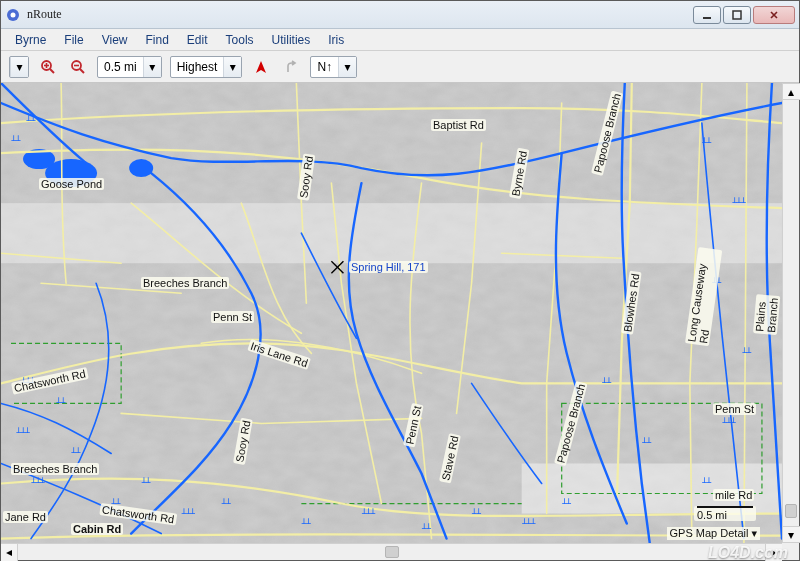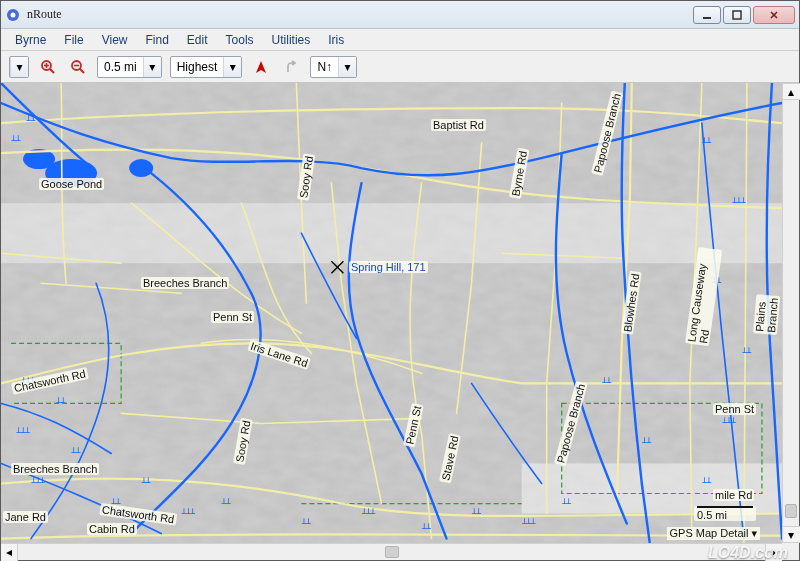--- a/index.html
+++ b/index.html
@@ -256,21 +256,21 @@
       <div class="overlay-label" style="left:402px; top:362px; transform:rotate(-78deg); transform-origin:left top;">Penn St</div>
       <div class="overlay-label" style="left:712px; top:320px;">Penn St</div>
       <div class="overlay-label" style="left:348px; top:178px; color:#1544c8;">Spring Hill, 171</div>
       <div class="overlay-label" style="left:590px; top:90px;  transform:rotate(-76deg); transform-origin:left top;">Papoose Branch</div>
       <div class="overlay-label" style="left:553px; top:380px; transform:rotate(-75deg); transform-origin:left top;">Papoose Branch</div>
       <div class="overlay-label" style="left:684px; top:260px; transform:rotate(-82deg); transform-origin:left top;">Long Causeway Rd</div>
       <div class="overlay-label" style="left:752px; top:250px; transform:rotate(-85deg); transform-origin:left top;">Plains Branch</div>
       <div class="overlay-label" style="left:620px; top:250px; transform:rotate(-82deg); transform-origin:left top;">Blowhes Rd</div>
       <div class="overlay-label" style="left:10px;  top:300px; transform:rotate(-12deg); transform-origin:left top;">Chatsworth Rd</div>
       <div class="overlay-label" style="left:100px; top:420px; transform:rotate(8deg); transform-origin:left top;">Chatsworth Rd</div>
-      <div class="overlay-label" style="left:86px;  top:440px;">Cabin Rd</div>
+      <div class="overlay-label" style="left:70px;  top:440px;font-weight:bold;">Cabin Rd</div>
       <div class="overlay-label" style="left:232px; top:380px; transform:rotate(-80deg); transform-origin:left top;">Sooy Rd</div>
       <div class="overlay-label" style="left:296px; top:116px; transform:rotate(-82deg); transform-origin:left top;">Sooy Rd</div>
       <div class="overlay-label" style="left:250px; top:256px; transform:rotate(18deg); transform-origin:left top;">Iris Lane Rd</div>
       <div class="overlay-label" style="left:508px; top:114px; transform:rotate(-80deg); transform-origin:left top;">Byrne Rd</div>
       <div class="overlay-label" style="left:438px; top:398px; transform:rotate(-78deg); transform-origin:left top;">Stave Rd</div>
       <div class="overlay-label" style="left:712px; top:406px;">mile Rd</div>
       <div class="overlay-label" style="left:2px; top:428px;">Jane Rd</div>
 
       <div class="scalebar"><span>0.5 mi</span></div>
       <div class="detail-label"><span>GPS Map Detail</span> ▾</div>

